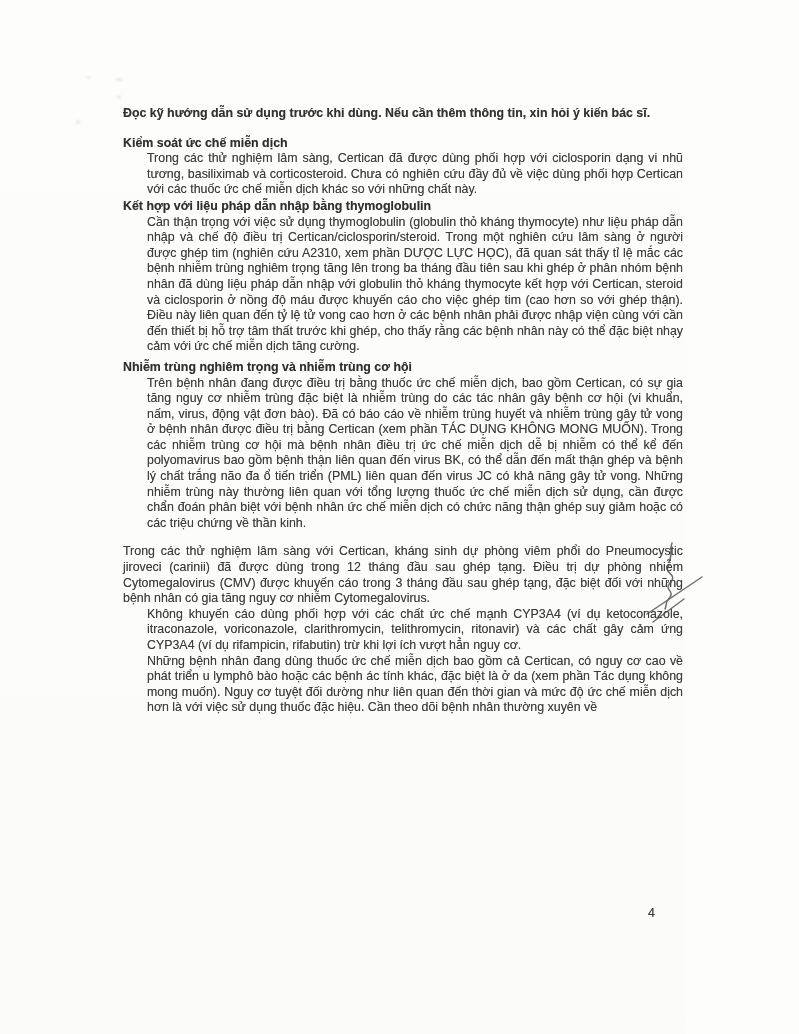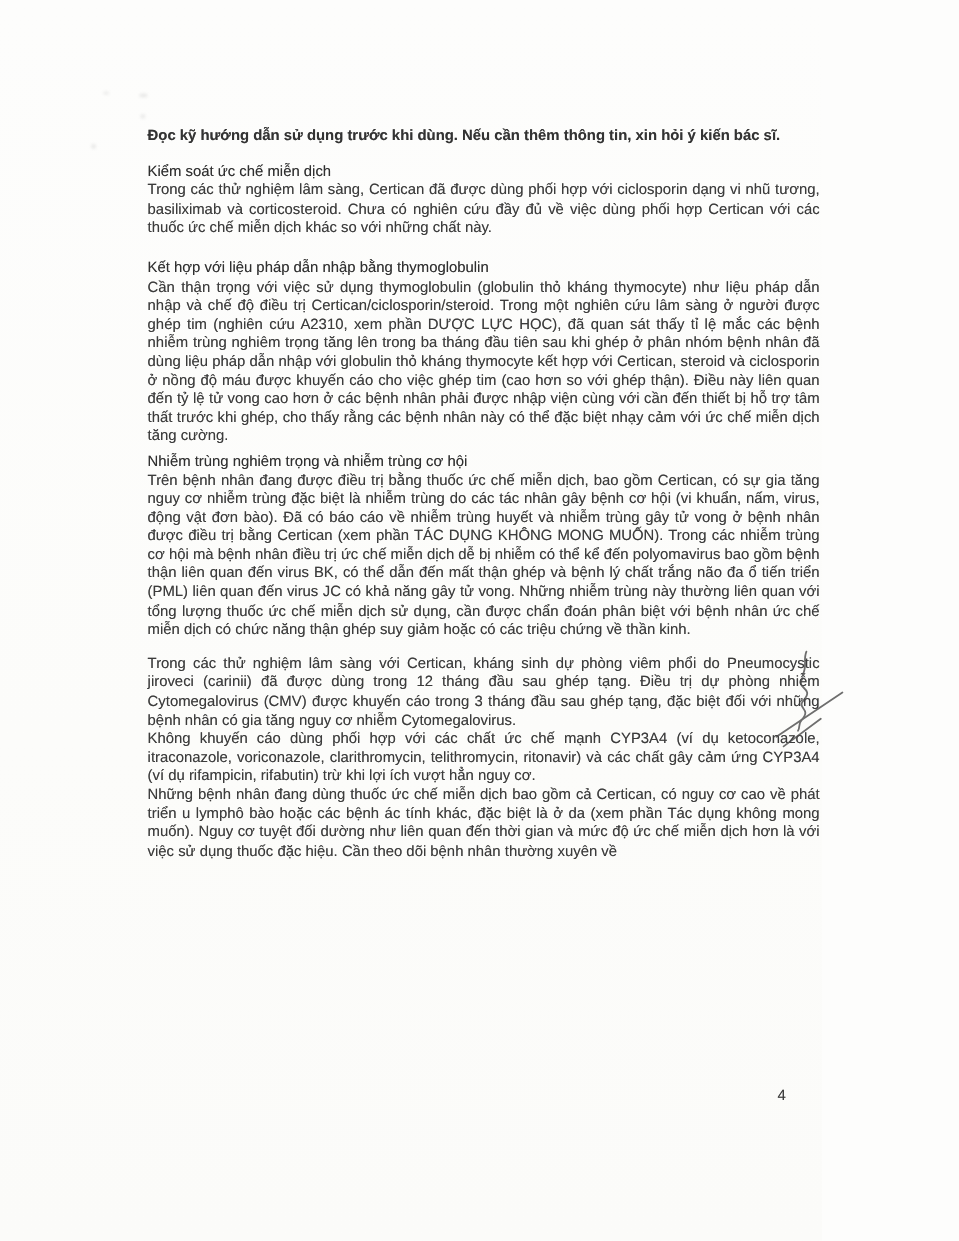--- a/index.html
+++ b/index.html
@@ -20,27 +20,27 @@
     left: 123px; top: 106px;
     width: 560px;
     font-size: 12.4px;
     line-height: 15.6px;
     text-align: justify;
     text-shadow: 0 0 0.35px rgba(70,70,70,0.55);
   }
   .notice { font-weight: bold; color: #333; margin: 0 0 14px 0; }
   h3 {
     font-size: 12.4px; line-height: 15.6px;
-    font-weight: normal; color: #303030;
+    font-weight: bold; color: #303030;
     margin: 13px 0 0 0;
   }
-  h3.tight { margin-top: 18px; }
+  h3.tight { margin-top: 1px; }
   h3.near  { margin-top: 5px; }
   p { margin: 13px 0 0 0; }
-  p.first { margin-top: 0; }
+  p.first { margin-top: 0; margin-left: 24px; }
   .page-number {
     position: absolute;
     left: 648px; top: 906px;
     font-size: 12.5px; color: #3c3c3c;
     text-shadow: 0 0 0.35px rgba(70,70,70,0.55);
   }
   .smudge {
     position: absolute;
     background: #8a8a8a;
     border-radius: 50%;

